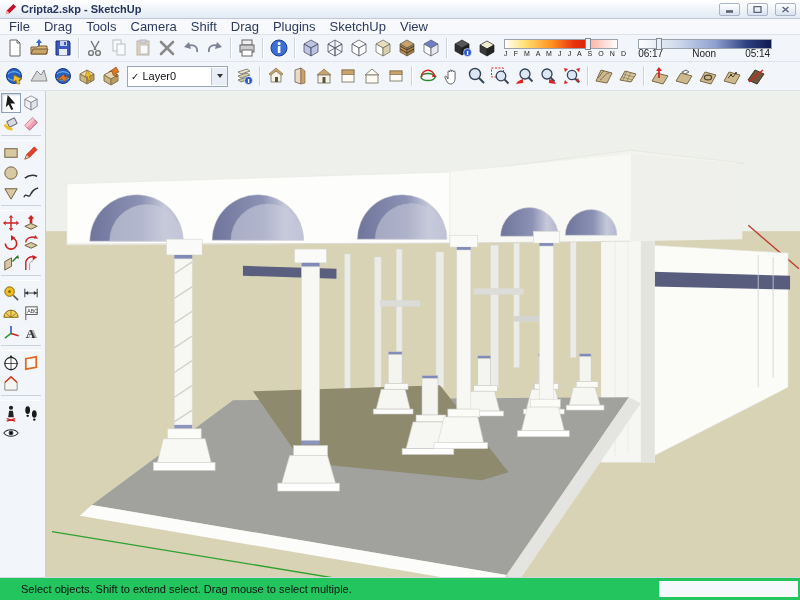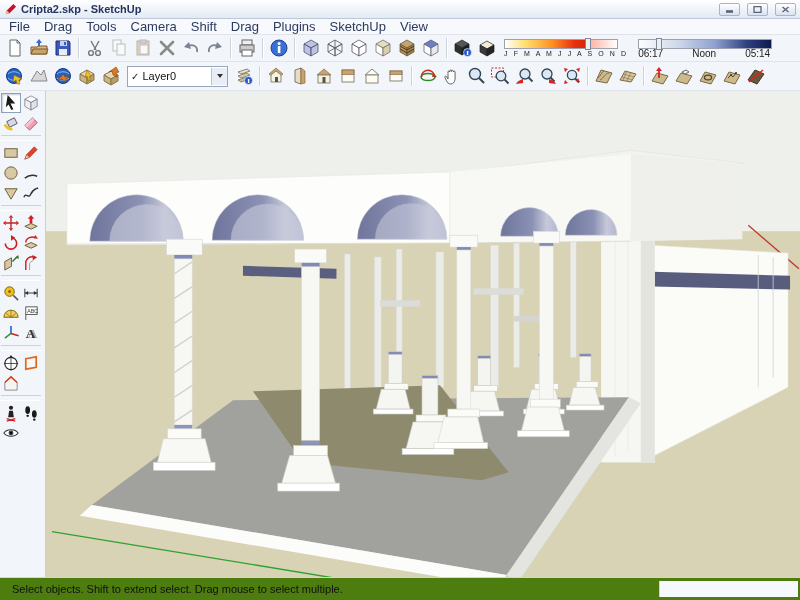--- a/index.html
+++ b/index.html
@@ -38,21 +38,21 @@
   
   .main{display:flex;flex:1;min-height:0}
   .toolpalette{width:43px;background:#f2f5f9;border-right:1px solid #c9cfd9;display:flex;flex-wrap:wrap;align-content:flex-start;padding:2px 1px 0 1px}
   .stool{width:20px;height:20px;margin:0;border:0;background:transparent;display:flex;align-items:center;justify-content:center;padding:0}
   .stool svg{width:18px;height:18px;display:block}
   .pressed{background:#fff;border:1px solid #8fa0b8;box-shadow:inset 1px 1px 2px #c4ccd8}
   .hsep{width:40px;height:4px;border-top:1px solid #cbd2db;border-bottom:1px solid #ffffff;margin:2px 0}
   .viewport{flex:1;min-width:0;position:relative}
   .viewport svg{display:block;width:100%;height:100%}
   
-  .statusbar{height:22px;display:flex;align-items:center;background:#4d7c0f;border-top:1px solid #cfd6de;font-size:11px;color:#111;padding-left:12px}
+  .statusbar{height:22px;display:flex;align-items:center;background:#22c55e;border-top:1px solid #cfd6de;font-size:11px;color:#111;padding-left:21px}
   .statusmsg{flex:1}
   .vcb{width:138px;height:16px;background:#f5f8fc;border-left:1px solid #cdd4dd;margin-right:2px;font-size:11px;color:#111}
 </style>
 </head>
 <body>
 
 <div class="app">
 
   <div class="titlebar">
     <span class="applogo">

